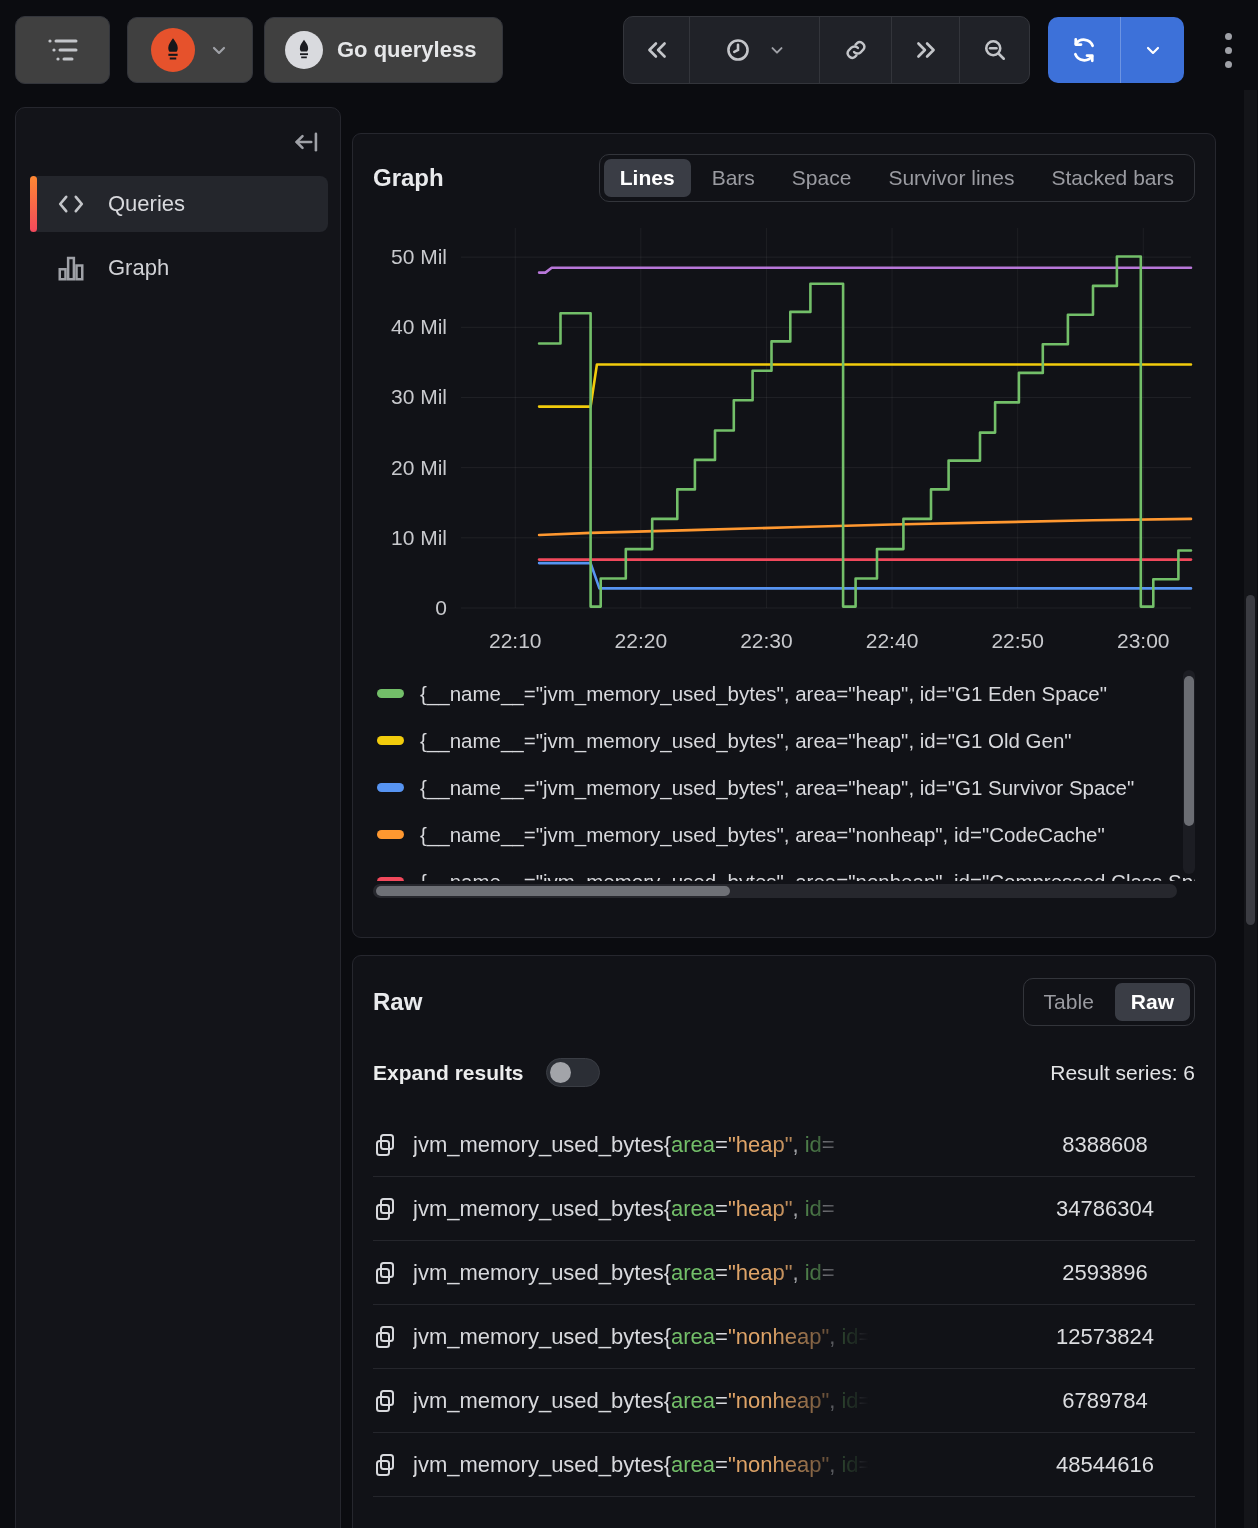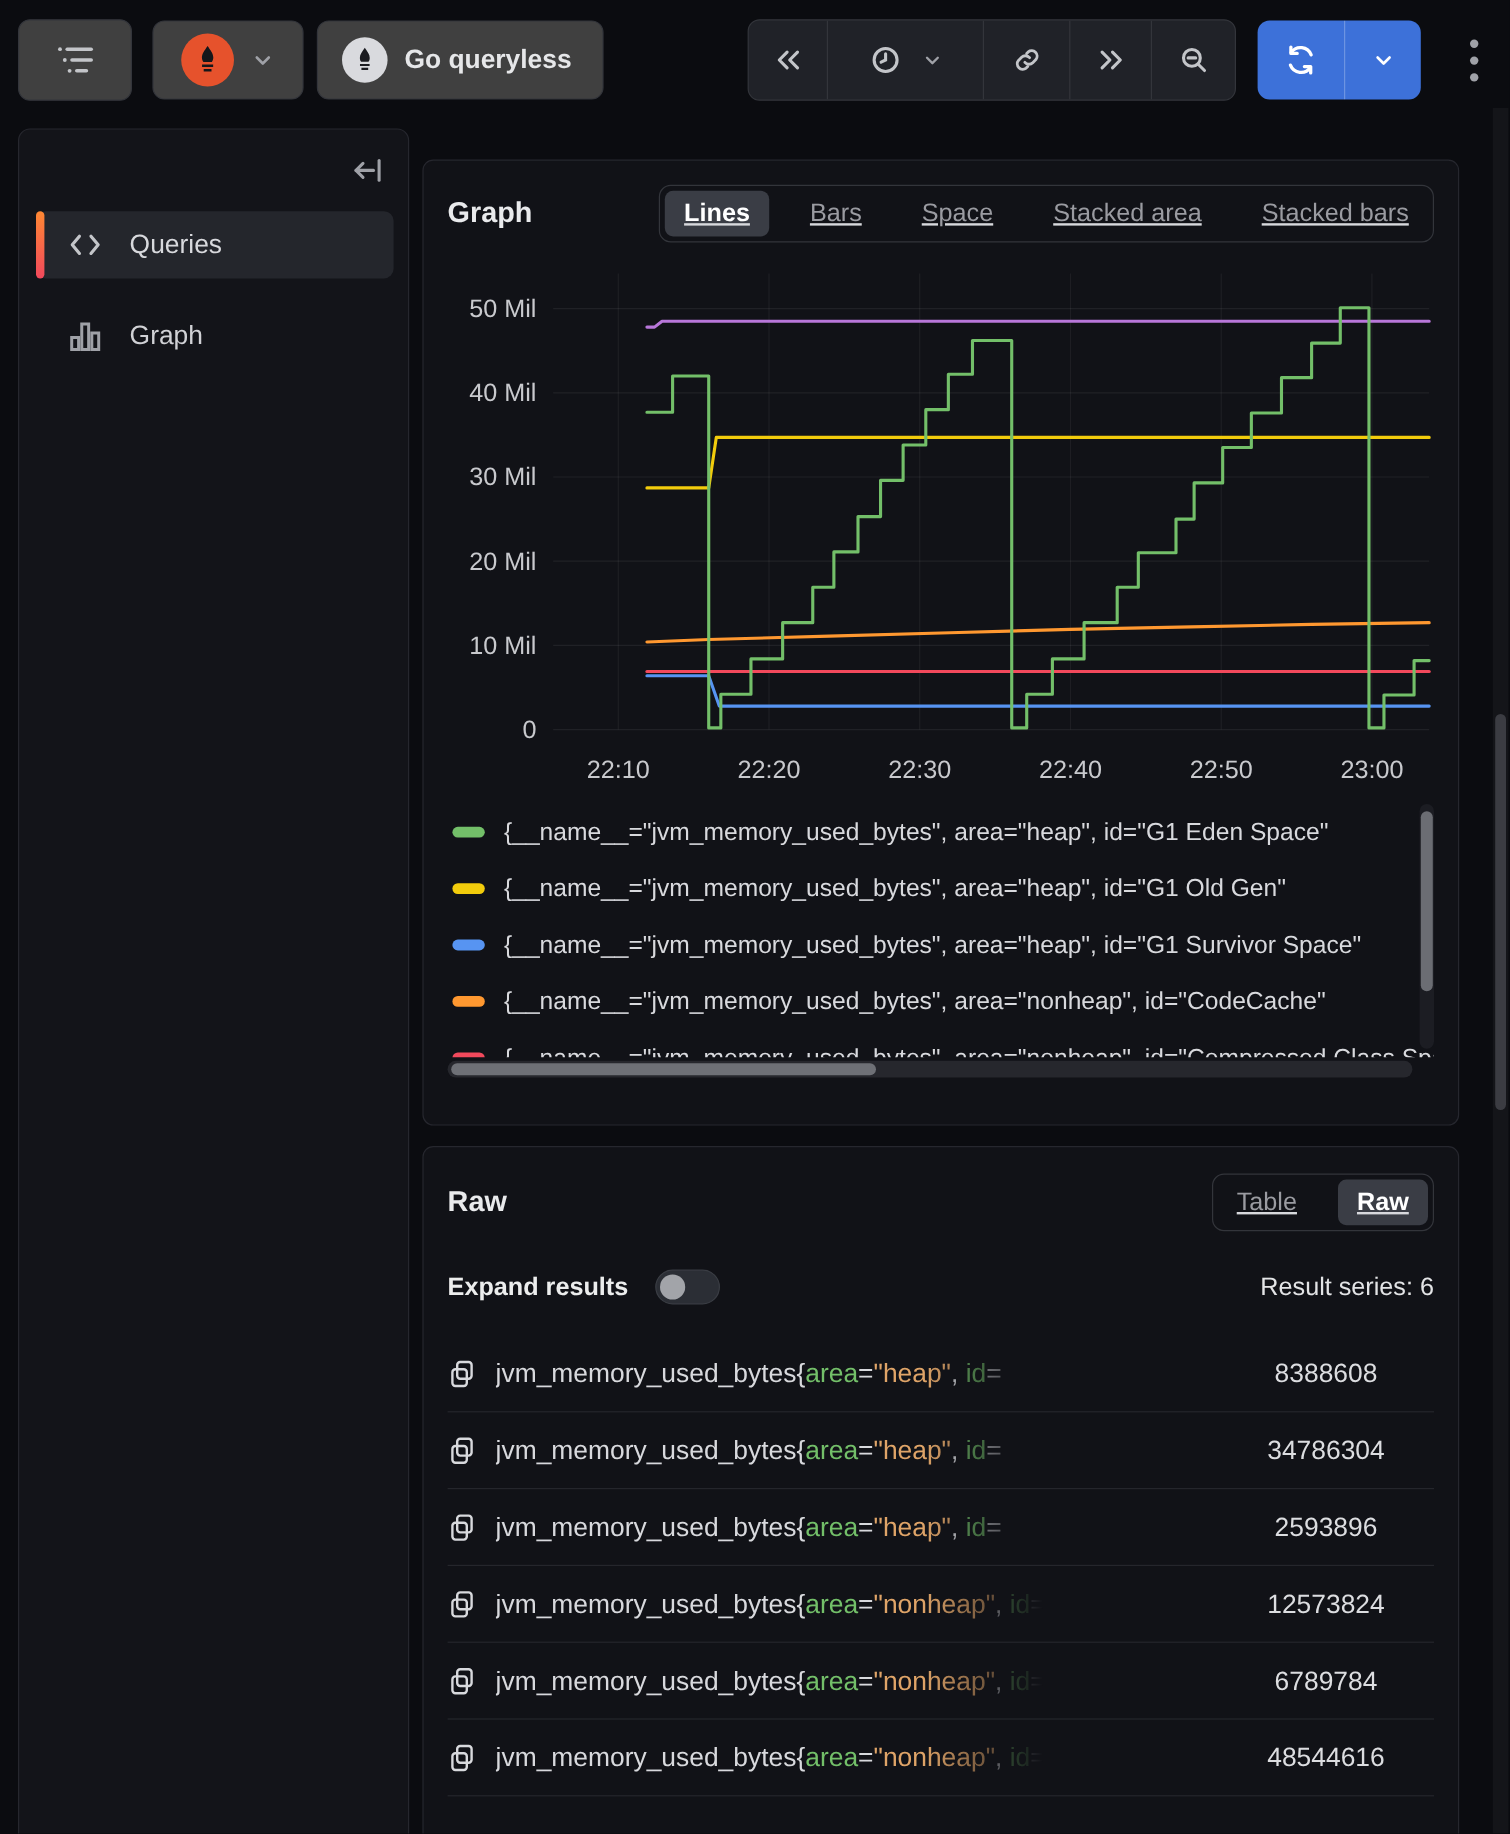--- a/index.html
+++ b/index.html
@@ -46,21 +46,21 @@
   .kebab span { width:7px; height:7px; border-radius:50%; background:#9fa1a7; }
 
   .prom-circle { border-radius:50%; display:flex; align-items:center; justify-content:center; }
 
   
   .sidebar {
     position:absolute; left:15px; top:107px; width:326px; bottom:-12px;
     background:#131419; border:1px solid #26272e; border-radius:10px;
   }
   .sb-collapse { position:absolute; top:20px; right:20px; color:#9fa1a7; cursor:pointer; }
-  .sb-items { position:absolute; top:68px; left:14px; right:12px; display:flex; flex-direction:column; gap:20px;text-align:right; }
+  .sb-items { position:absolute; top:68px; left:14px; right:12px; display:flex; flex-direction:column; gap:8px;text-align:right; }
   .sb-item {
     position:relative; height:56px; border-radius:8px; display:flex; align-items:center;
     gap:22px; padding-left:26px; color:#d0d1d5; font-size:22px; cursor:pointer;
   }
   .sb-item.active { background:#24262c; color:#d8d9dd; }
   .sb-item.active .accent {
     position:absolute; left:0; top:0; bottom:0; width:7px; border-radius:4px;
     background:linear-gradient(180deg,#ff8833,#f2495c);
   }
 
@@ -70,21 +70,21 @@
     background:#111217; border:1px solid #26272e; border-radius:9px;
   }
   .graph-panel { top:133px; height:805px; padding:20px 20px 0 20px; }
   .raw-panel { top:955px; bottom:-12px; padding:22px 20px 0 20px; }
 
   .panel-head { display:flex; align-items:center; justify-content:space-between; }
   .panel-title { font-size:24px; font-weight:bold; color:#e9eaec; }
 
   .seg-control {
     display:flex; align-items:center; border:1px solid #33353b; border-radius:10px;
-    padding:4px; gap:18px; background:transparent;text-decoration:underline;
+    padding:4px; gap:5px; background:transparent;
   }
   .seg-opt { padding:7px 16px; font-size:21px; color:#9a9ba1; border-radius:7px; cursor:pointer; white-space:nowrap; }
   .seg-opt.active { background:#3a3d45; color:#fff; font-weight:bold; }
 
   
   .chart-wrap { margin-top:14px; }
   .legend-wrap { position:relative; margin-top:6px; height:232px; }
   .legend-scroll { height:211px; overflow:hidden; }
   .legend-row { height:47px; display:flex; align-items:center; gap:16px; padding-left:4px; }
   .legend-chip { width:27px; height:9px; border-radius:5px; flex:0 0 auto; }
@@ -259,21 +259,21 @@
     </div>
 </div>
 
 <div class="panel graph-panel">
   <div class="panel-head">
     <div class="panel-title">Graph</div>
     <div class="seg-control">
         <div class="seg-opt active">Lines</div>
         <div class="seg-opt">Bars</div>
         <div class="seg-opt">Space</div>
-        <div class="seg-opt">Stacked area</div>
+        <div class="seg-opt">Survivor lines</div>
         <div class="seg-opt">Stacked bars</div>
       </div>
   </div>
   <div class="chart-wrap">
     <svg id="chart-svg" width="824" height="448">
         <line x1="88" x2="818" y1="392" y2="392" stroke="rgba(240,242,245,0.07)" stroke-width="1"></line>
         <text x="74" y="399" fill="#c8c9cd" font-size="21" text-anchor="end">0</text>
         <line x1="88" x2="818" y1="321.8311444652908" y2="321.8311444652908" stroke="rgba(240,242,245,0.07)" stroke-width="1"></line>
         <text x="74" y="328.8311444652908" fill="#c8c9cd" font-size="21" text-anchor="end">10 Mil</text>
         <line x1="88" x2="818" y1="251.6622889305816" y2="251.6622889305816" stroke="rgba(240,242,245,0.07)" stroke-width="1"></line>

